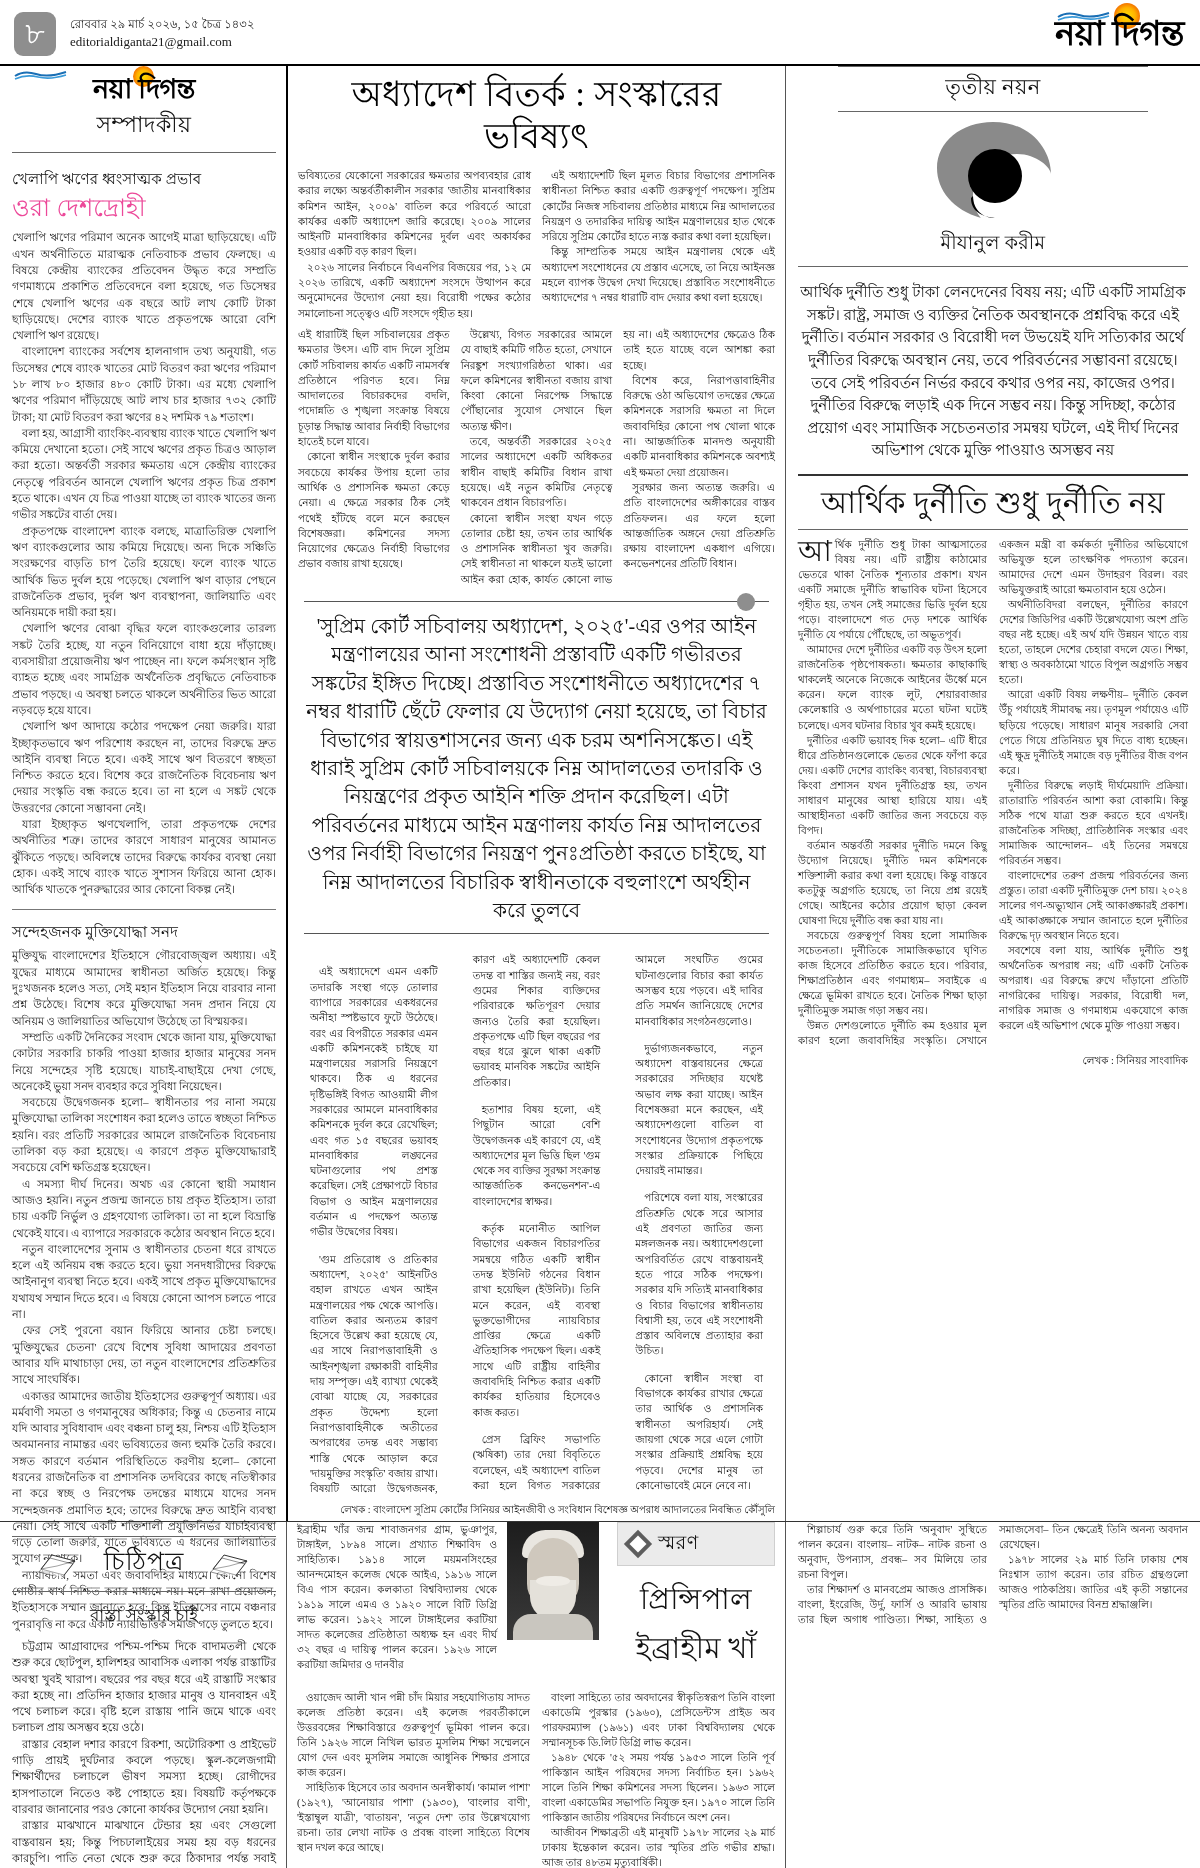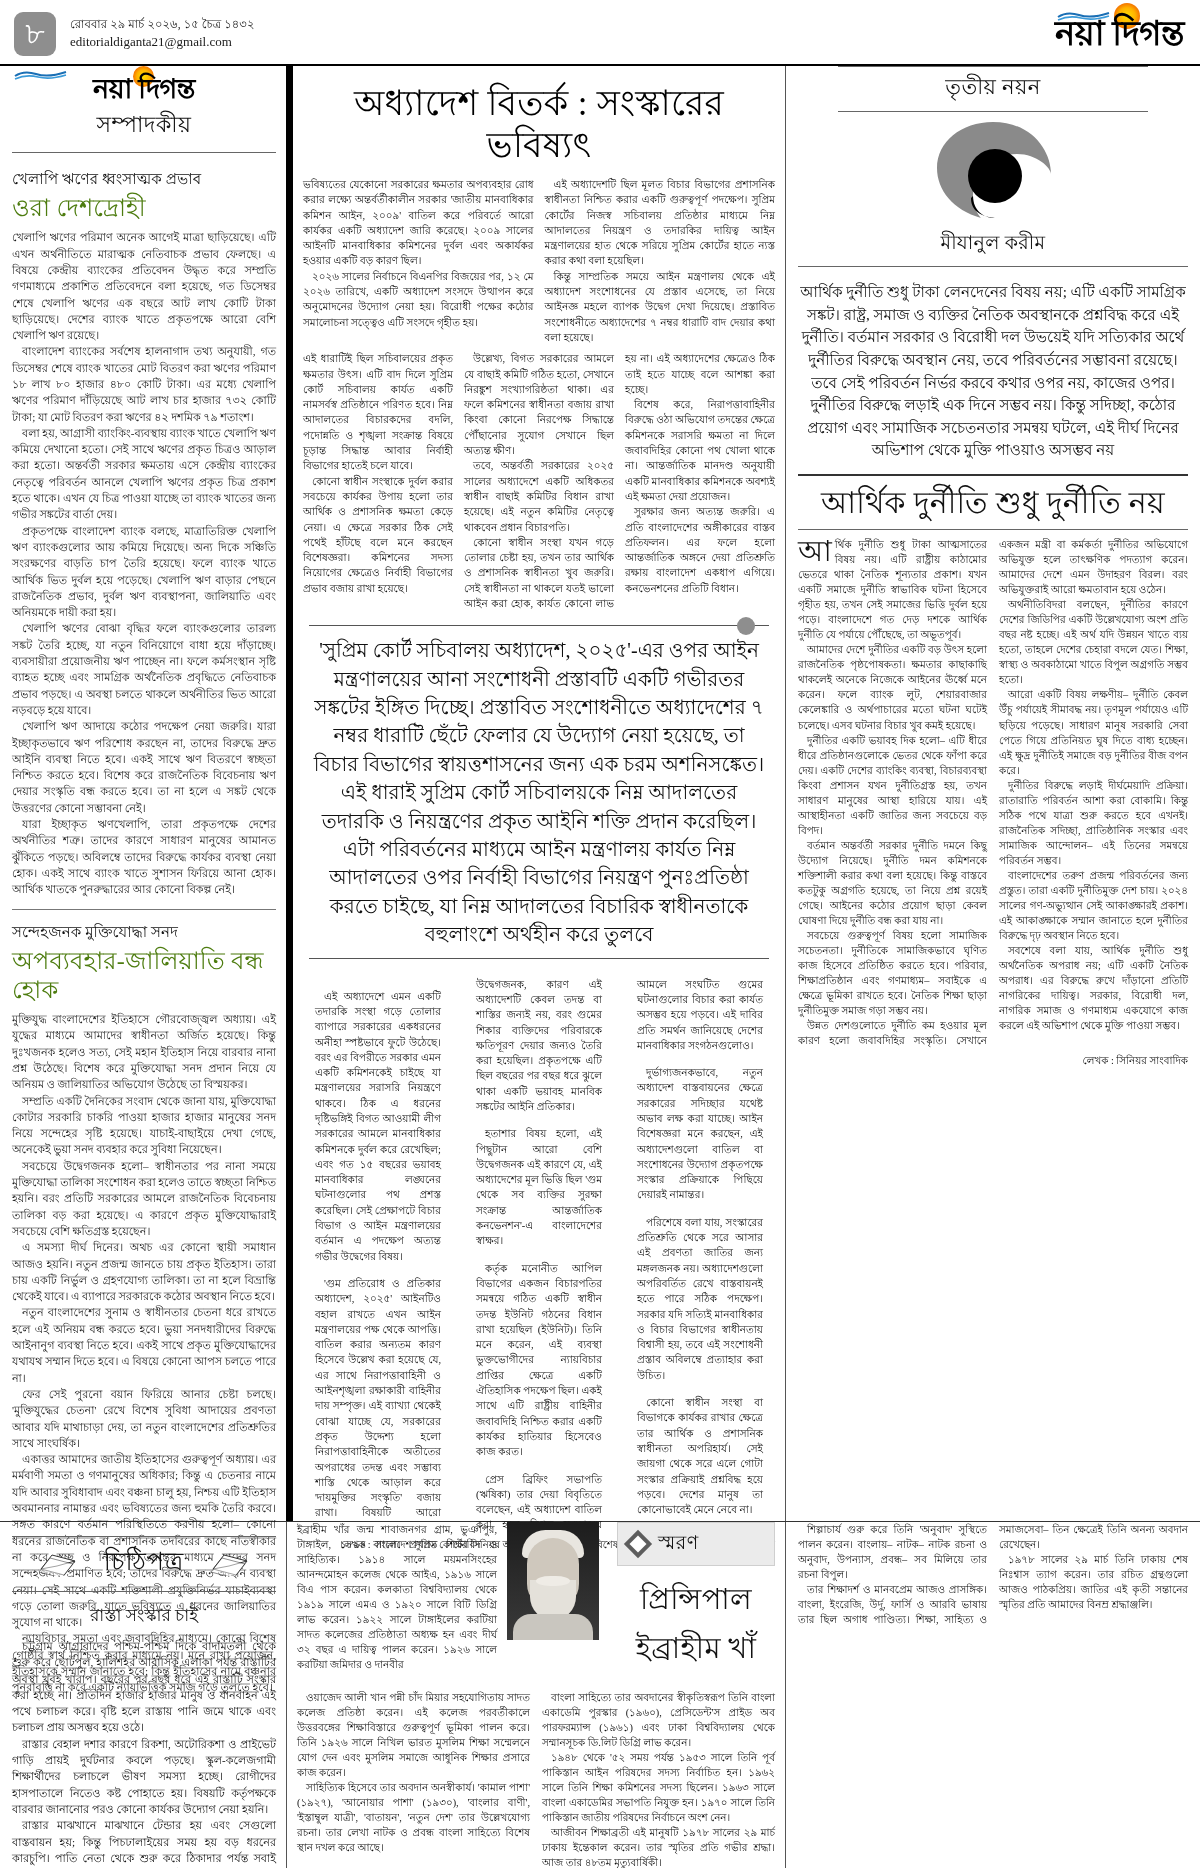--- a/index.html
+++ b/index.html
@@ -91,21 +91,21 @@
 
   .rule-thick { border-top: 2.5px solid #000; margin: 2px 0 0 0; }
 
   
   .grid {
     display: flex;
     padding: 0 12px;
     height: 1455px;
   }
   .col-left   { width: 274px; flex: 0 0 274px; padding-right: 10px; }
-  .col-mid    { width: 500px; flex: 0 0 500px; padding: 9px 10px; border-left: 7px solid #000000; border-right: 1px solid #555;}
+  .col-mid    { width: 500px; flex: 0 0 500px; padding: 0 10px; border-left: 2px solid #000000; border-right: 1px solid #555;}
   .col-right  { flex: 1 1 auto; padding-left: 12px; }
 
   
   .ed-logo-wrap {
     text-align: center;
     padding: 10px 0 4px 0;
   }
   .ed-sub {
     text-align: center;
     font-size: 22px;
@@ -119,21 +119,21 @@
   .kicker {
     font-size: 15px;
     color: #111;
     margin: 0 0 2px 0;
     letter-spacing: .1px;
   }
   .edit-head {
     font-size: 24px;
     line-height: 1.18;
     margin: 0 0 7px 0;
-    color: #4d7c0f;
+    color: #ec4899;
     letter-spacing: .2px;
   }
   .body-text {
     font-size: 11.1px;
     line-height: 1.47;
     text-align: justify;
     text-justify: inter-word;
     color: #1b1b1b;
     hyphens: auto;
     word-spacing: -0.2px;
@@ -485,21 +485,20 @@
           <p>খেলাপি ঋণের বোঝা বৃদ্ধির ফলে ব্যাংকগুলোর তারল্য সঙ্কট তৈরি হচ্ছে, যা নতুন বিনিয়োগে বাধা হয়ে দাঁড়াচ্ছে। ব্যবসায়ীরা প্রয়োজনীয় ঋণ পাচ্ছেন না। ফলে কর্মসংস্থান সৃষ্টি ব্যাহত হচ্ছে এবং সামগ্রিক অর্থনৈতিক প্রবৃদ্ধিতে নেতিবাচক প্রভাব পড়ছে। এ অবস্থা চলতে থাকলে অর্থনীতির ভিত আরো নড়বড়ে হয়ে যাবে।</p>
           <p>খেলাপি ঋণ আদায়ে কঠোর পদক্ষেপ নেয়া জরুরি। যারা ইচ্ছাকৃতভাবে ঋণ পরিশোধ করছেন না, তাদের বিরুদ্ধে দ্রুত আইনি ব্যবস্থা নিতে হবে। একই সাথে ঋণ বিতরণে স্বচ্ছতা নিশ্চিত করতে হবে। বিশেষ করে রাজনৈতিক বিবেচনায় ঋণ দেয়ার সংস্কৃতি বন্ধ করতে হবে। তা না হলে এ সঙ্কট থেকে উত্তরণের কোনো সম্ভাবনা নেই।</p>
           <p>যারা ইচ্ছাকৃত ঋণখেলাপি, তারা প্রকৃতপক্ষে দেশের অর্থনীতির শত্রু। তাদের কারণে সাধারণ মানুষের আমানত ঝুঁকিতে পড়ছে। অবিলম্বে তাদের বিরুদ্ধে কার্যকর ব্যবস্থা নেয়া হোক। একই সাথে ব্যাংক খাতে সুশাসন ফিরিয়ে আনা হোক। আর্থিক খাতকে পুনরুদ্ধারের আর কোনো বিকল্প নেই।</p>
         </div>
       </div>
 
       <div class="edit-sep"></div>
 
       <div>
         <div class="kicker">সন্দেহজনক মুক্তিযোদ্ধা সনদ</div>
-        <div class="edit-head">অপব্যবহার-জালিয়াতি বন্ধ হোক</div>
         <div class="body-text">
           <p>মুক্তিযুদ্ধ বাংলাদেশের ইতিহাসে গৌরবোজ্জ্বল অধ্যায়। এই যুদ্ধের মাধ্যমে আমাদের স্বাধীনতা অর্জিত হয়েছে। কিন্তু দুঃখজনক হলেও সত্য, সেই মহান ইতিহাস নিয়ে বারবার নানা প্রশ্ন উঠেছে। বিশেষ করে মুক্তিযোদ্ধা সনদ প্রদান নিয়ে যে অনিয়ম ও জালিয়াতির অভিযোগ উঠেছে তা বিস্ময়কর।</p>
           <p>সম্প্রতি একটি দৈনিকের সংবাদ থেকে জানা যায়, মুক্তিযোদ্ধা কোটার সরকারি চাকরি পাওয়া হাজার হাজার মানুষের সনদ নিয়ে সন্দেহের সৃষ্টি হয়েছে। যাচাই-বাছাইয়ে দেখা গেছে, অনেকেই ভুয়া সনদ ব্যবহার করে সুবিধা নিয়েছেন।</p>
           <p>সবচেয়ে উদ্বেগজনক হলো– স্বাধীনতার পর নানা সময়ে মুক্তিযোদ্ধা তালিকা সংশোধন করা হলেও তাতে স্বচ্ছতা নিশ্চিত হয়নি। বরং প্রতিটি সরকারের আমলে রাজনৈতিক বিবেচনায় তালিকা বড় করা হয়েছে। এ কারণে প্রকৃত মুক্তিযোদ্ধারাই সবচেয়ে বেশি ক্ষতিগ্রস্ত হয়েছেন।</p>
           <p>এ সমস্যা দীর্ঘ দিনের। অথচ এর কোনো স্থায়ী সমাধান আজও হয়নি। নতুন প্রজন্ম জানতে চায় প্রকৃত ইতিহাস। তারা চায় একটি নির্ভুল ও গ্রহণযোগ্য তালিকা। তা না হলে বিভ্রান্তি থেকেই যাবে। এ ব্যাপারে সরকারকে কঠোর অবস্থান নিতে হবে।</p>
           <p>নতুন বাংলাদেশের সুনাম ও স্বাধীনতার চেতনা ধরে রাখতে হলে এই অনিয়ম বন্ধ করতে হবে। ভুয়া সনদধারীদের বিরুদ্ধে আইনানুগ ব্যবস্থা নিতে হবে। একই সাথে প্রকৃত মুক্তিযোদ্ধাদের যথাযথ সম্মান দিতে হবে। এ বিষয়ে কোনো আপস চলতে পারে না।</p>
           <p>ফের সেই পুরনো বয়ান ফিরিয়ে আনার চেষ্টা চলছে। 'মুক্তিযুদ্ধের চেতনা' রেখে বিশেষ সুবিধা আদায়ের প্রবণতা আবার যদি মাথাচাড়া দেয়, তা নতুন বাংলাদেশের প্রতিশ্রুতির সাথে সাংঘর্ষিক।</p>
           <p>একাত্তর আমাদের জাতীয় ইতিহাসের গুরুত্বপূর্ণ অধ্যায়। এর মর্মবাণী সমতা ও গণমানুষের অধিকার; কিন্তু এ চেতনার নামে যদি আবার সুবিধাবাদ এবং বঞ্চনা চালু হয়, নিশ্চয় এটি ইতিহাস অবমাননার নামান্তর এবং ভবিষ্যতের জন্য হুমকি তৈরি করবে। সঙ্গত কারণে বর্তমান পরিস্থিতিতে করণীয় হলো– কোনো ধরনের রাজনৈতিক বা প্রশাসনিক তদবিরের কাছে নতিস্বীকার না করে স্বচ্ছ ও নিরপেক্ষ তদন্তের মাধ্যমে যাদের সনদ সন্দেহজনক প্রমাণিত হবে; তাদের বিরুদ্ধে দ্রুত আইনি ব্যবস্থা নেয়া। সেই সাথে একটি শক্তিশালী প্রযুক্তিনির্ভর যাচাইব্যবস্থা গড়ে তোলা জরুরি, যাতে ভবিষ্যতে এ ধরনের জালিয়াতির সুযোগ না থাকে।</p>
           <p>ন্যায়বিচার, সমতা এবং জবাবদিহির মাধ্যমে। কোনো বিশেষ গোষ্ঠীর স্বার্থ নিশ্চিত করার মাধ্যমে নয়। মনে রাখা প্রয়োজন, ইতিহাসকে সম্মান জানাতে হবে; কিন্তু ইতিহাসের নামে বঞ্চনার পুনরাবৃত্তি না করে একটি ন্যায়ভিত্তিক সমাজ গড়ে তুলতে হবে।</p>
         </div>

